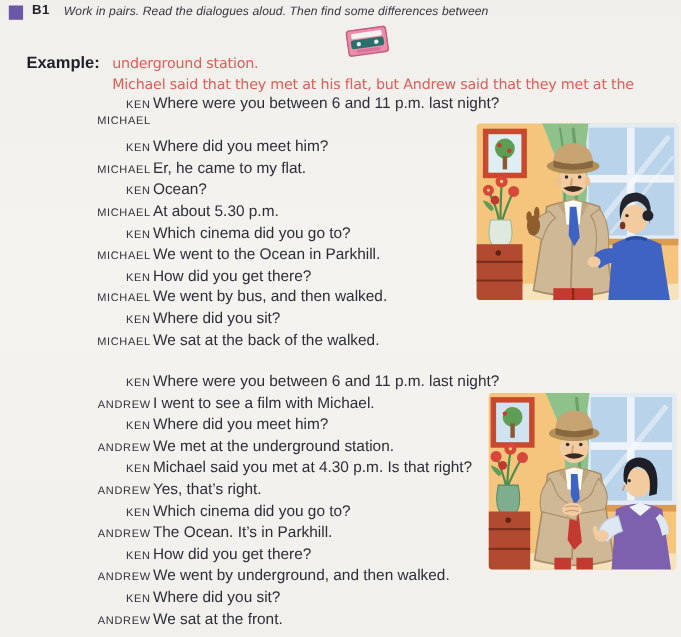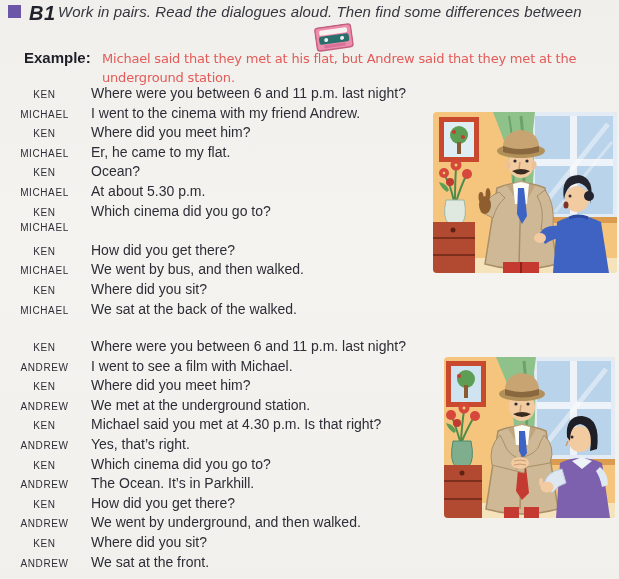--- a/index.html
+++ b/index.html
@@ -4,36 +4,36 @@
 <style>
   html,body{margin:0;padding:0;background:#e7e5e1;}
   .page{
     position:relative;width:619px;height:579px;overflow:hidden;
     background:#f2f1ed;
     background-image:linear-gradient(180deg,#f0efeb 0%,#f4f3ef 40%,#f1f0ec 100%);
     font-family:"Liberation Sans",sans-serif;color:#2d2d37;
   }
   
   .bullet{position:absolute;left:8px;top:5px;width:13px;height:13px;background:#6b56a7;}
-  .section-label{position:absolute;left:29px;top:2px;font-style:italic;font-weight:bold;
-    font-size:20px;color:#22222c;letter-spacing:.5px;}
-  .instructions{position:absolute;left:58px;top:2px;font-style:italic;font-size:15px;
+  .section-label{position:absolute;left:29px;top:2px;font-weight:bold;
+    font-size:12px;color:#22222c;letter-spacing:.5px;}
+  .instructions{position:absolute;left:58px;top:2px;font-style:italic;font-size:11px;
     line-height:19px;color:#35353f;letter-spacing:.1px;}
   .cassette{position:absolute;left:315px;top:25px;transform:rotate(-8deg);}
   
   .example{position:absolute;left:24px;top:49px;display:flex;align-items:flex-start;}
   .example-label{font-weight:bold;font-size:15px;color:#1f1f29;width:78px;flex:none;}
   .example-lines{font-size:13px;line-height:19px;color:#e25b58;letter-spacing:-.2px;
     font-family:"DejaVu Sans",sans-serif;white-space:nowrap;}
   
   .dialogue{position:absolute;left:0;width:480px;}
   .dialogue-1{top:85px;}
   .dialogue-2{top:338px;}
   .row{display:flex;align-items:baseline;height:19.6px;}
-  .speaker{width:89px;text-align:center;font-size:10px;letter-spacing:.6px;color:#2d2d37;flex:none;}
+  .speaker{width:89px;text-align:right;font-size:10px;letter-spacing:.6px;color:#2d2d37;flex:none;padding-left:48px;}
   .line-text{margin-left:2px;font-size:14px;color:#2d2d37;white-space:nowrap;}
   
   .illo{position:absolute;border-radius:4px;overflow:hidden;}
   .illo-1{left:433px;top:112px;width:184px;height:161px;}
   .illo-2{left:444px;top:357px;width:171px;height:161px;}
   svg{display:block;}
 </style>
 </head>
 <body>
 
@@ -50,35 +50,34 @@
     <rect x="5" y="4" width="28" height="5" rx="1.5" fill="#f6f2f0"></rect>
     <rect x="4" y="10" width="30" height="8" rx="2" fill="#2a6f6c"></rect>
     <circle cx="11" cy="14" r="2" fill="#e9f0ee"></circle>
     <circle cx="27" cy="14" r="2" fill="#e9f0ee"></circle>
     <rect x="8" y="19" width="22" height="3" rx="1.5" fill="#d9729a"></rect>
   </svg>
 
   <div class="example">
     <span class="example-label">Example:</span>
     <div class="example-lines">
+      <div>underground station.</div>
       <div>Michael said that they met at his flat, but Andrew said that they met at the</div>
-      <div>underground station.</div>
     </div>
   </div>
 
   <div class="dialogue dialogue-1">
 
       <div class="row">
         <span class="speaker">KEN</span>
         <span class="line-text">Where were you between 6 and 11 p.m. last night?</span>
       </div>
 
       <div class="row">
         <span class="speaker">MICHAEL</span>
-        <span class="line-text">I went to the cinema with my friend Andrew.</span>
       </div>
 
       <div class="row">
         <span class="speaker">KEN</span>
         <span class="line-text">Where did you meet him?</span>
       </div>
 
       <div class="row">
         <span class="speaker">MICHAEL</span>
         <span class="line-text">Er, he came to my flat.</span>
@@ -94,20 +93,21 @@
         <span class="line-text">At about 5.30 p.m.</span>
       </div>
 
       <div class="row">
         <span class="speaker">KEN</span>
         <span class="line-text">Which cinema did you go to?</span>
       </div>
 
       <div class="row">
         <span class="speaker">MICHAEL</span>
+        <span class="line-text">We went to the Ocean in Parkhill.</span>
       </div>
 
       <div class="row">
         <span class="speaker">KEN</span>
         <span class="line-text">How did you get there?</span>
       </div>
 
       <div class="row">
         <span class="speaker">MICHAEL</span>
         <span class="line-text">We went by bus, and then walked.</span>

